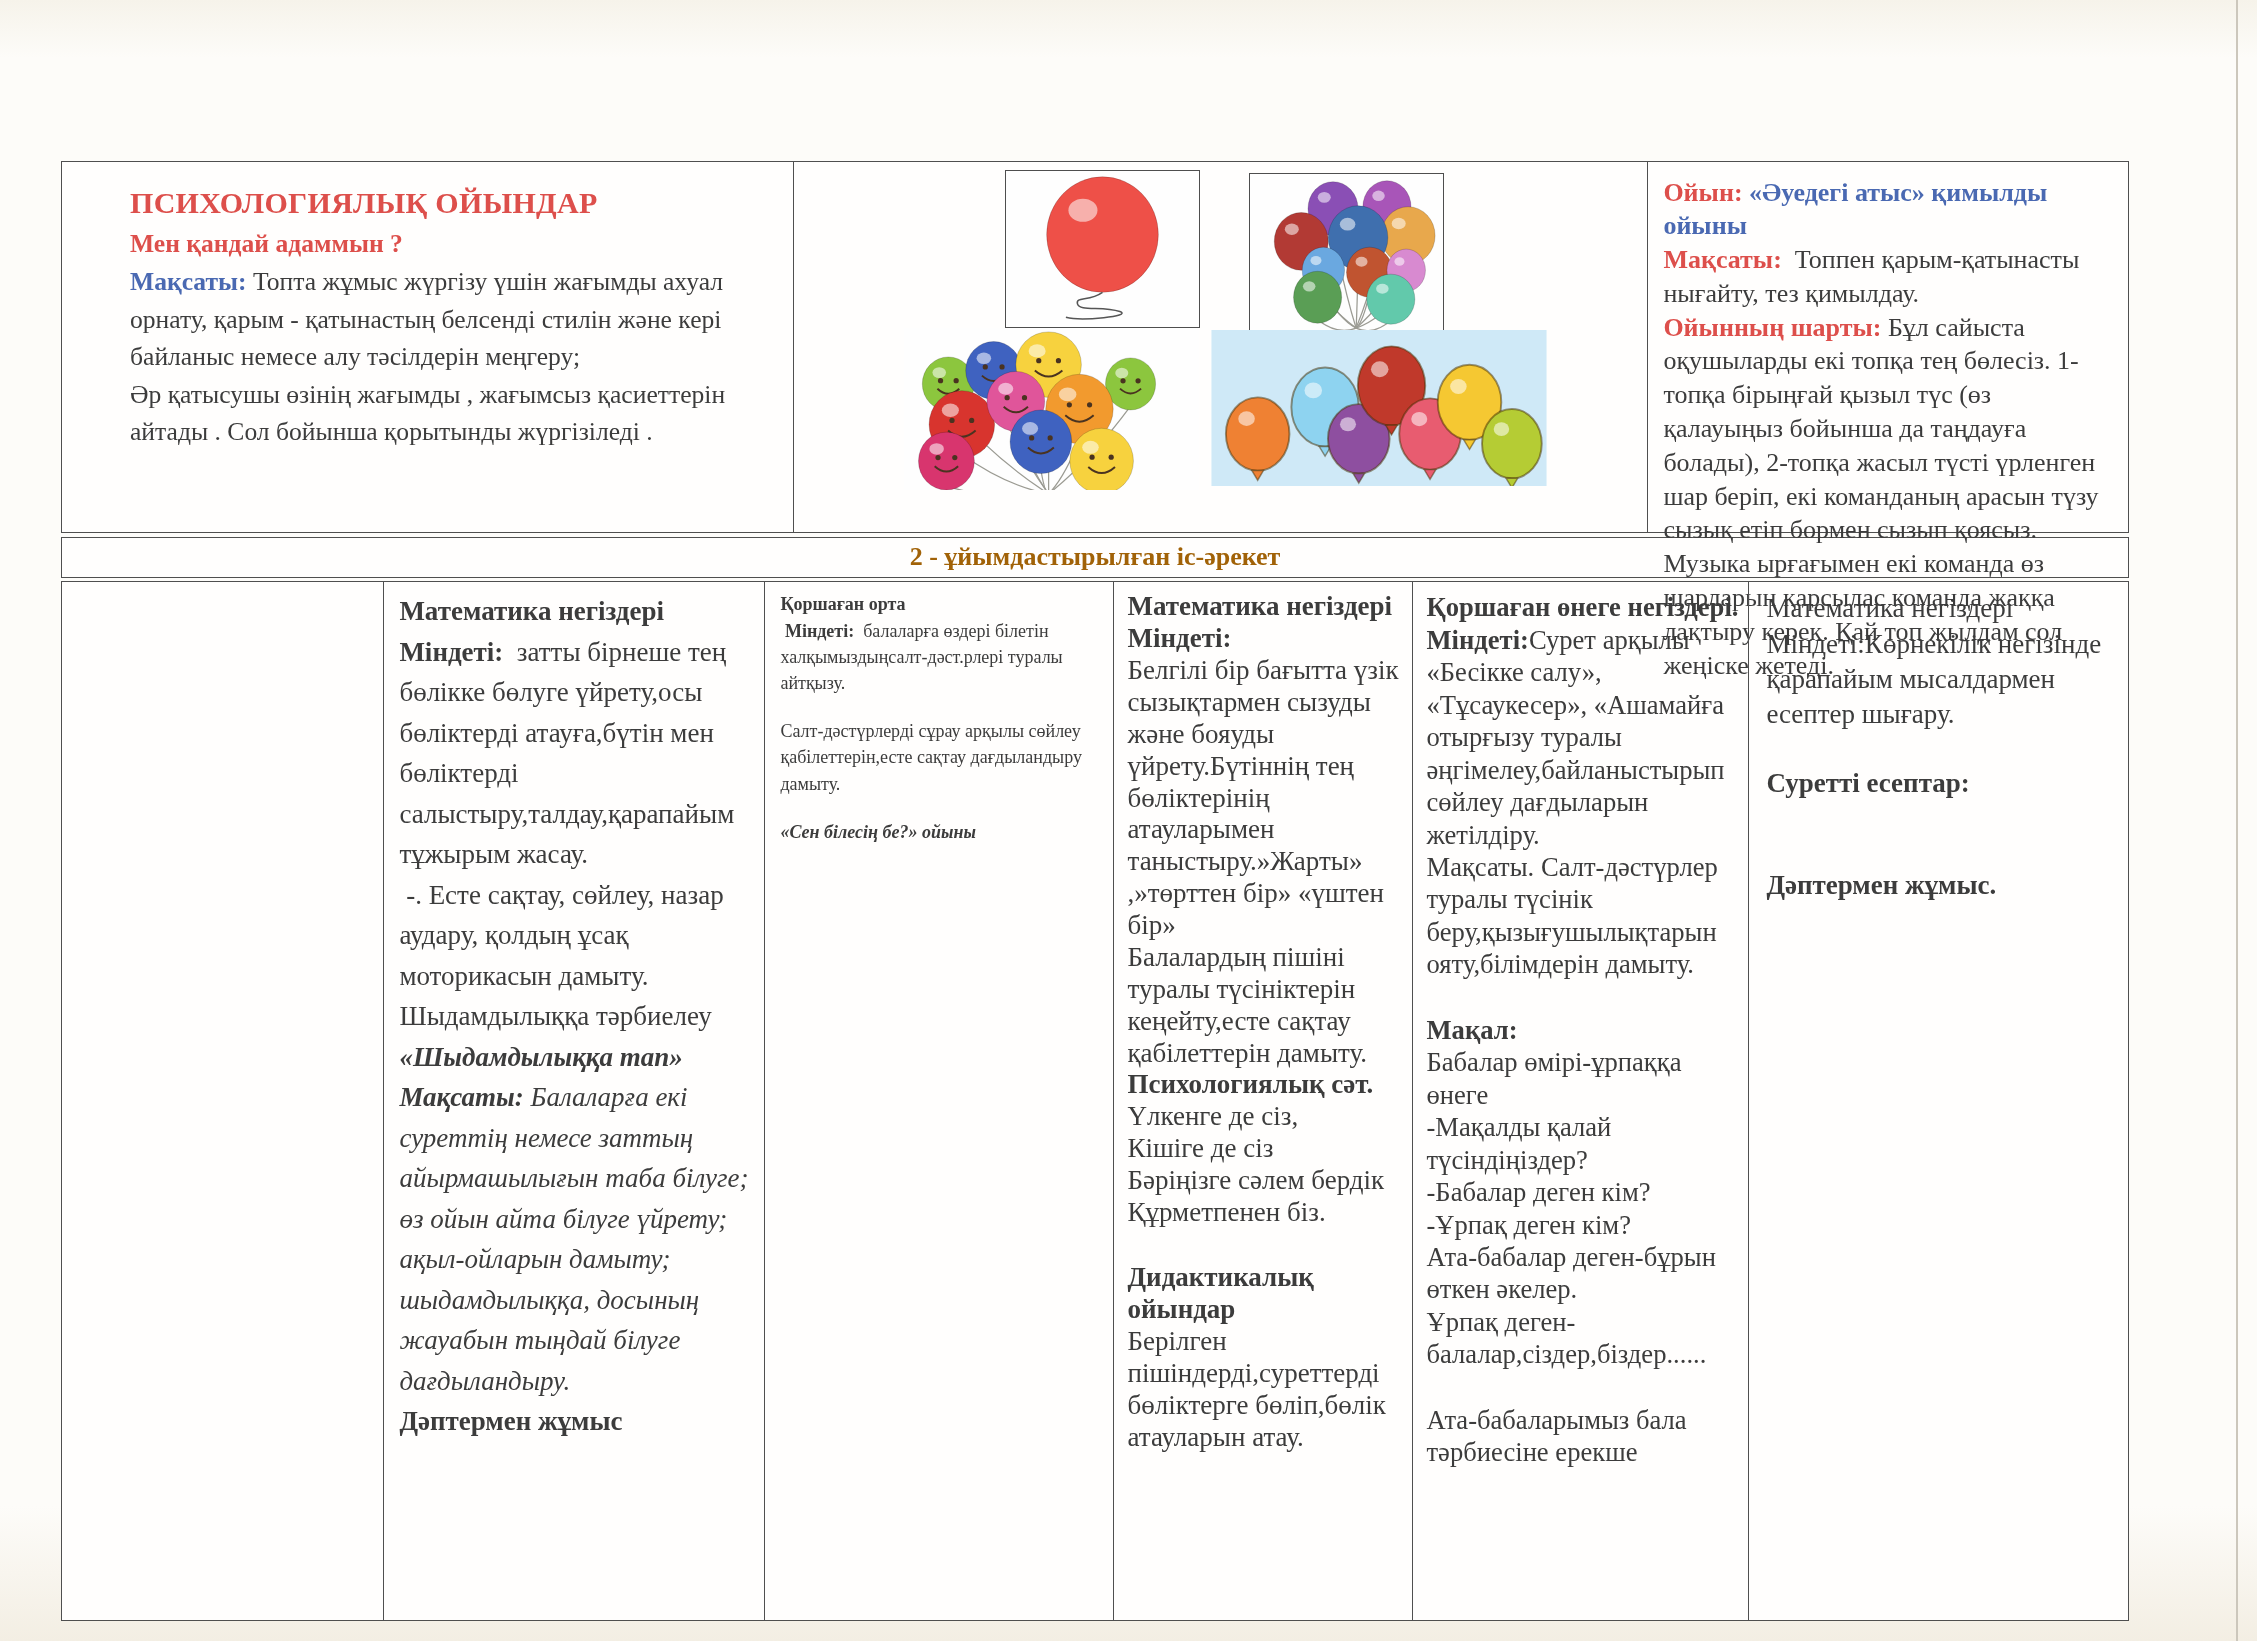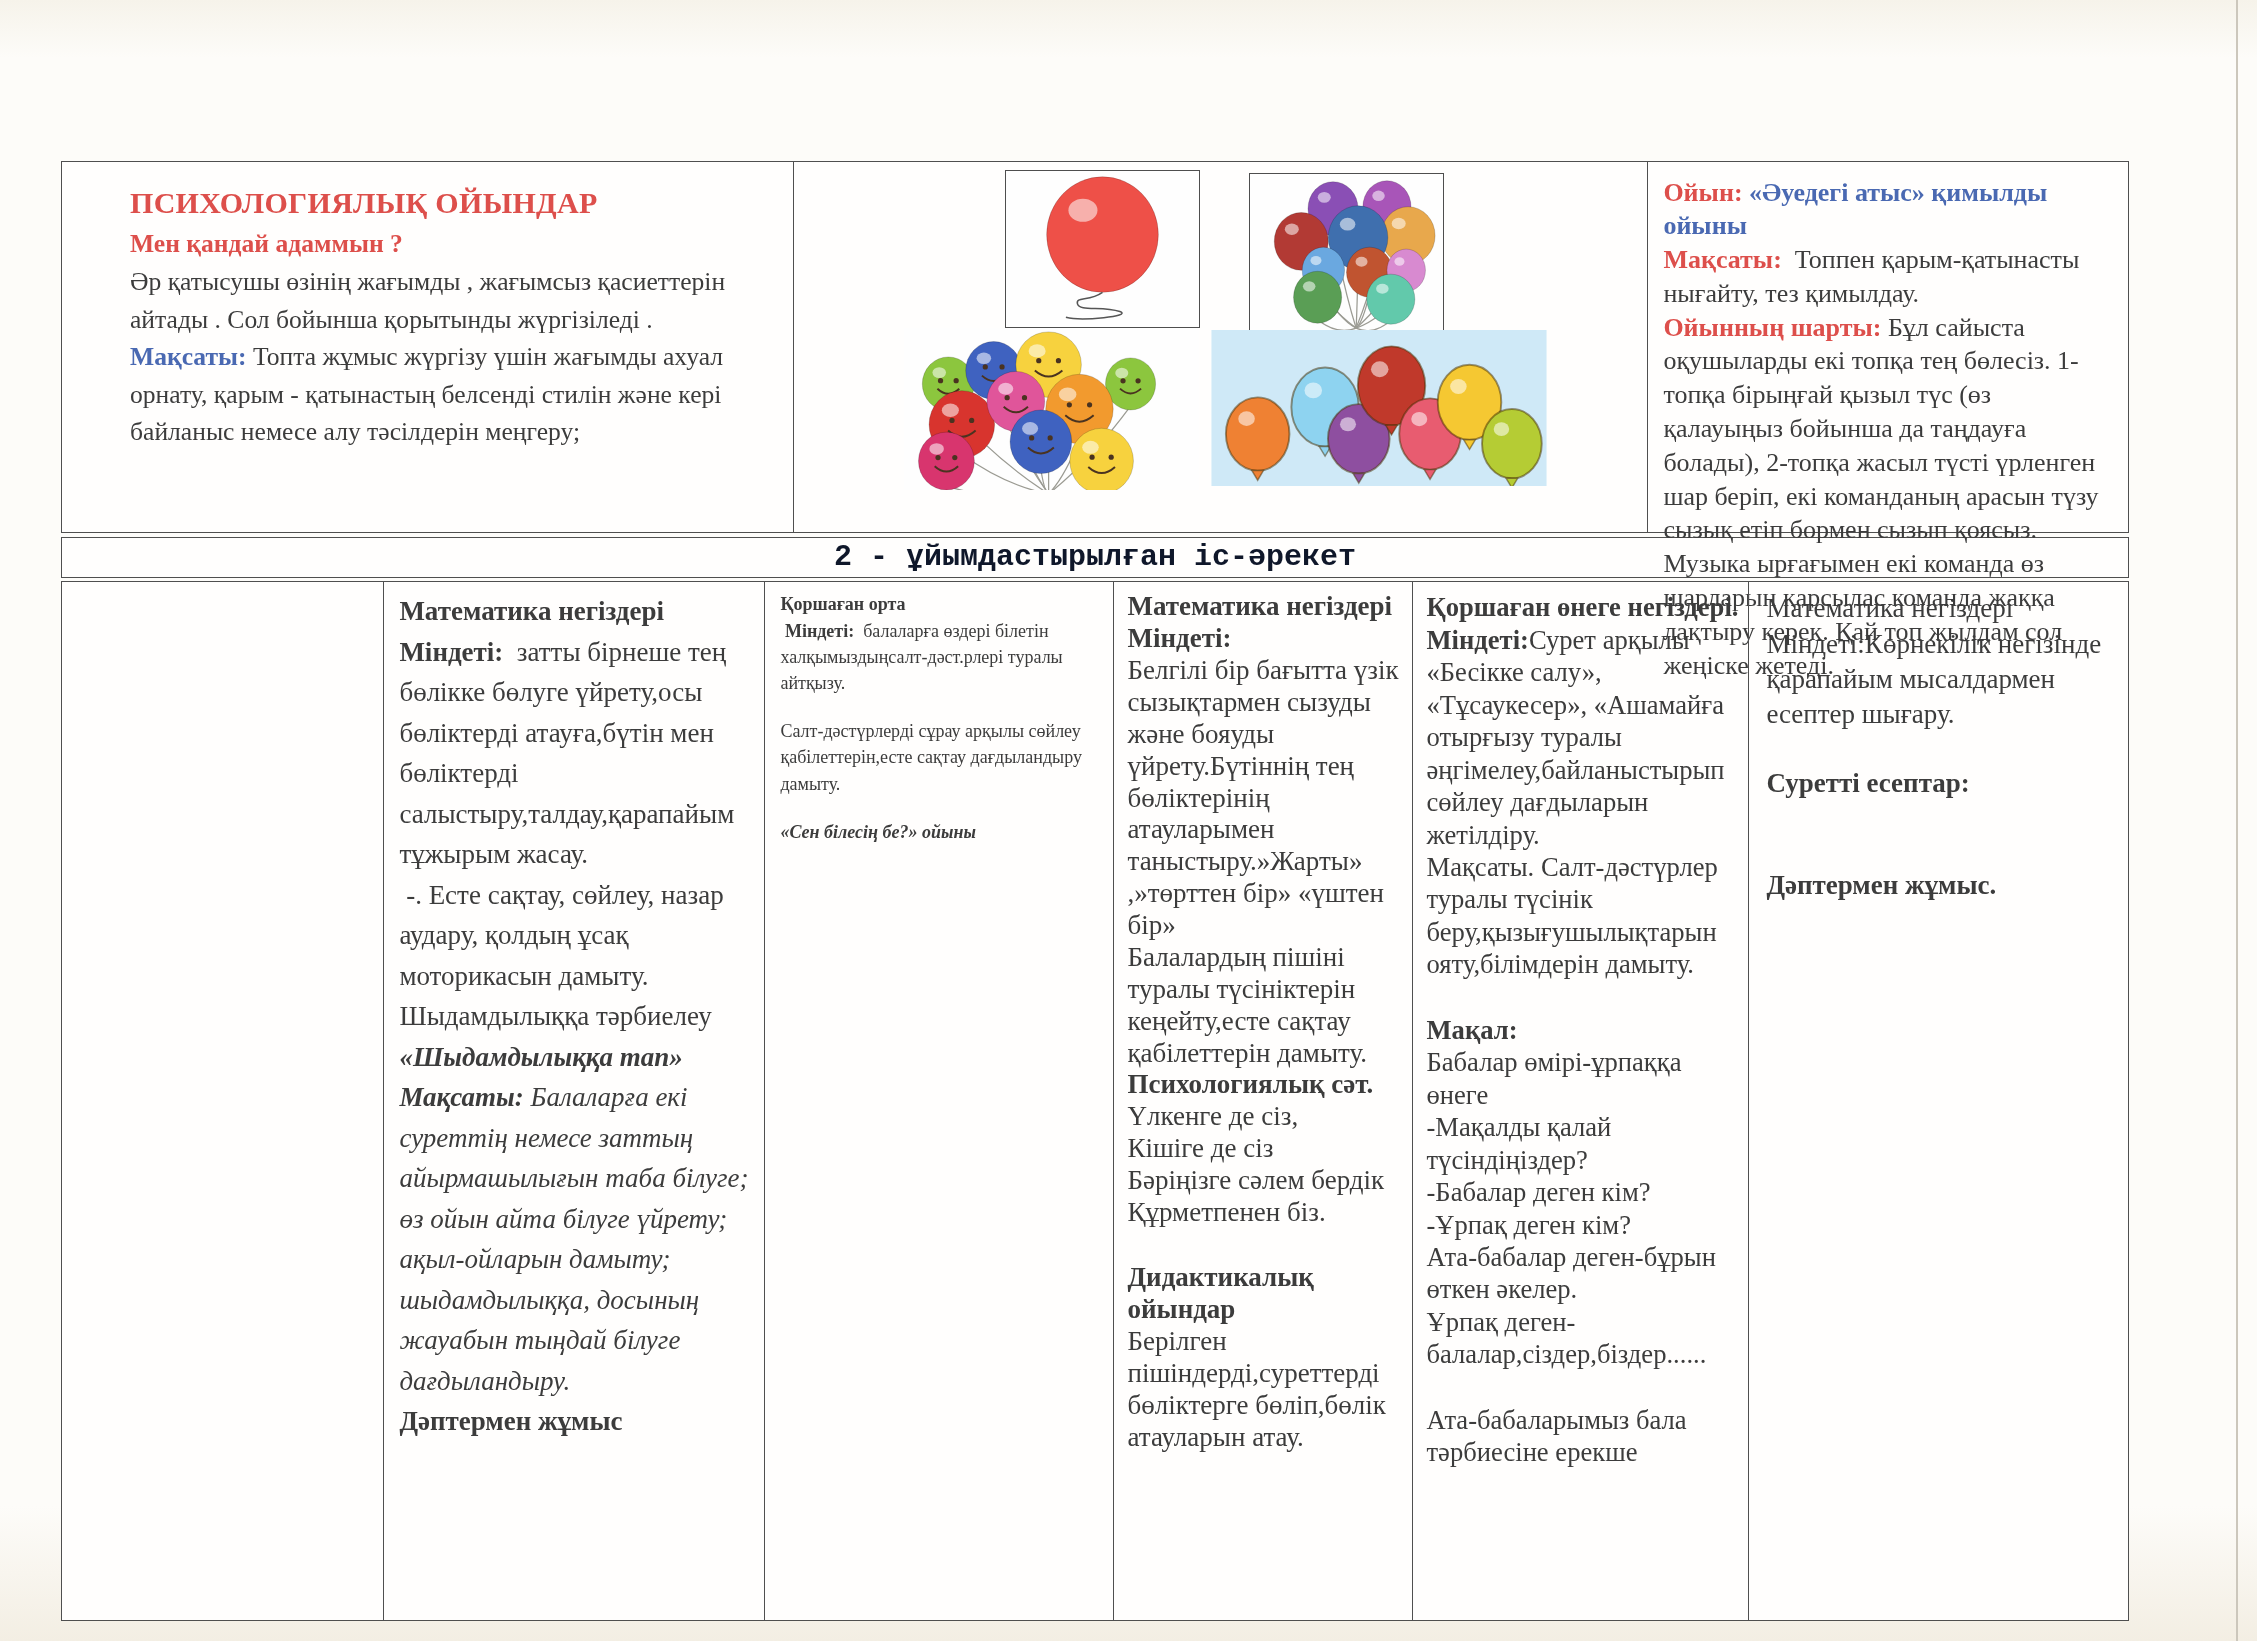--- a/index.html
+++ b/index.html
@@ -17,22 +17,22 @@
   .c1{flex:0 0 685px;border-right:1.9px solid #4f4f4f;padding:19.3px 25px 0 21px;font-size:25.6px;line-height:1.47;}
   .c2{flex:0 0 854px;border-right:1.9px solid #4f4f4f;position:relative;background:#fffefd;}
   .c3{flex:1 1 auto;padding:13.5px 19.3px 0 15.4px;font-size:26px;line-height:1.3;}
 
   .img-box{position:absolute;background:#fefefe;}
   .img-box.bordered{border:1.9px solid #4e4e4e;}
 
   
   .band{box-sizing:border-box;height:41px;margin-top:3.9px;border:1.9px solid #4f4f4f;
         display:flex;align-items:center;justify-content:center;background:#fffefd;}
-  .band-title{font-family:Liberation Mono, monospace;font-weight:bold;
-        font-size:30px;color:#0f172a;}
+  .band-title{font-family:Liberation Serif, serif;font-weight:bold;
+        font-size:26px;color:#a16207;}
 
   
   .t-bottom{display:flex;box-sizing:border-box;height:1040px;margin-top:2.9px;
         border:1.9px solid #4f4f4f;background:#fffefd;overflow:hidden;}
   .bcell{box-sizing:border-box;border-right:1.9px solid #4f4f4f;padding:9.7px 13.5px 0 15.4px;
         font-size:27px;overflow:hidden;}
   .bcell:last-child{border-right:none;}
   .b1{flex:0 0 322px;}
   .b2{flex:0 0 381px;line-height:1.5;}
   .b3{flex:0 0 349px;line-height:1.45;font-size:18px;}
@@ -52,22 +52,22 @@
 </head>
 <body>
 
 <div class="paper">
   <div class="doc">
 
     <div class="t-top">
       <div class="cell c1">
           <div class="para"><span class="run b red sz-h1">ПСИХОЛОГИЯЛЫҚ ОЙЫНДАР</span></div>
           <div class="para"><span class="run b red">Мен қандай адаммын ?</span></div>
+          <div class="para"><span class="run b blue">Мақсаты:</span><span class="run"> Топта жұмыс жүргізу үшін жағымды ахуал орнату, қарым - қатынастың белсенді стилін және кері байланыс немесе алу тәсілдерін меңгеру;</span></div>
           <div class="para"><span class="run">Әр қатысушы өзінің жағымды , жағымсыз қасиеттерін айтады . Сол бойынша қорытынды жүргізіледі .</span></div>
-          <div class="para"><span class="run b blue">Мақсаты:</span><span class="run"> Топта жұмыс жүргізу үшін жағымды ахуал орнату, қарым - қатынастың белсенді стилін және кері байланыс немесе алу тәсілдерін меңгеру;</span></div>
         </div>
       <div class="cell c2">
         <div class="img-box bordered" style="left:211px;top:7.7px;width:193px;height:156px;"><svg viewBox="0 0 200 162" width="100%" height="100%">
               <ellipse cx="100" cy="66" rx="58" ry="60" fill="#ee5048" stroke="rgba(0,0,0,.18)" stroke-width="1"></ellipse>
               <ellipse cx="79.7" cy="40.8" rx="15.08" ry="12" fill="#ffffff" opacity="0.55"></ellipse>
               <path d="M100 126 c -14 10, -28 4, -26 12 c 2 8, 26 2, 44 8 c 14 5, -40 10, -56 6" stroke="#555" fill="none" stroke-width="1.6"></path>
             </svg></div>
         <div class="img-box bordered" style="left:455px;top:10.6px;width:193px;height:156px;"><svg viewBox="0 0 200 162" width="100%" height="100%">
               <path d="M86 60 Q 98 122 110 160" stroke="#9b9b93" stroke-width="1.3" fill="none"></path>
               <path d="M142 57 Q 126 120.5 110 160" stroke="#9b9b93" stroke-width="1.3" fill="none"></path>

